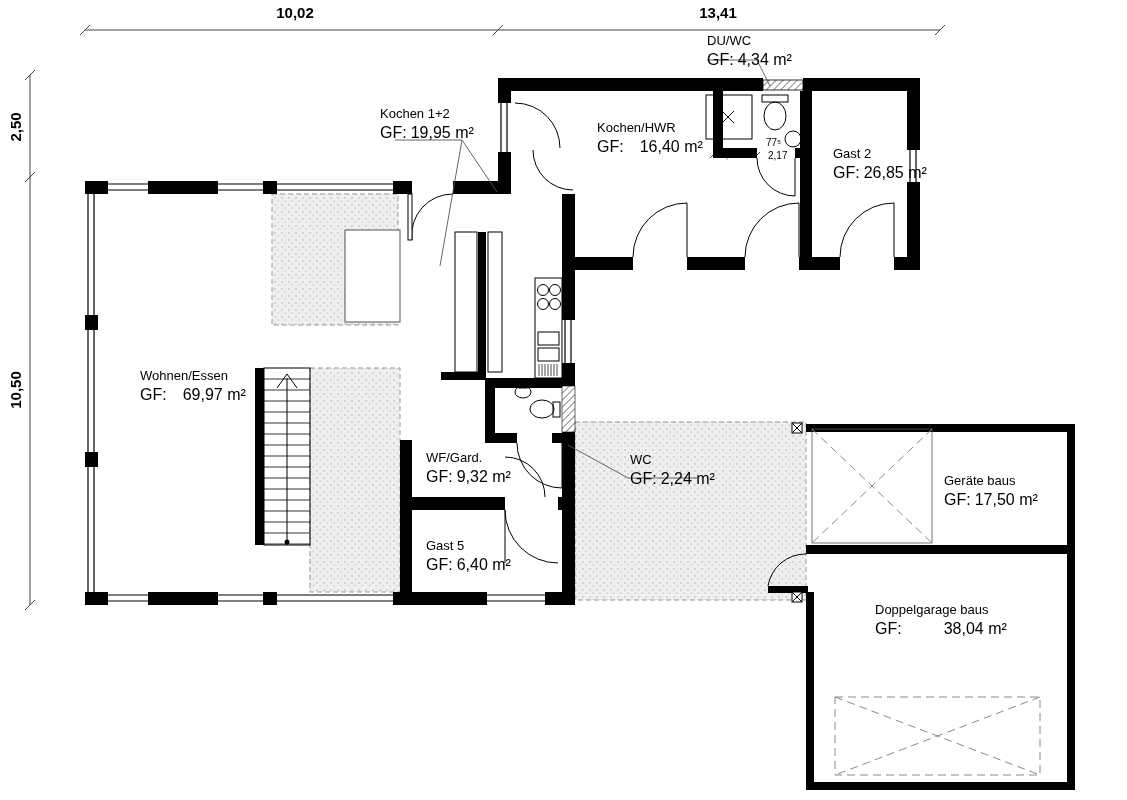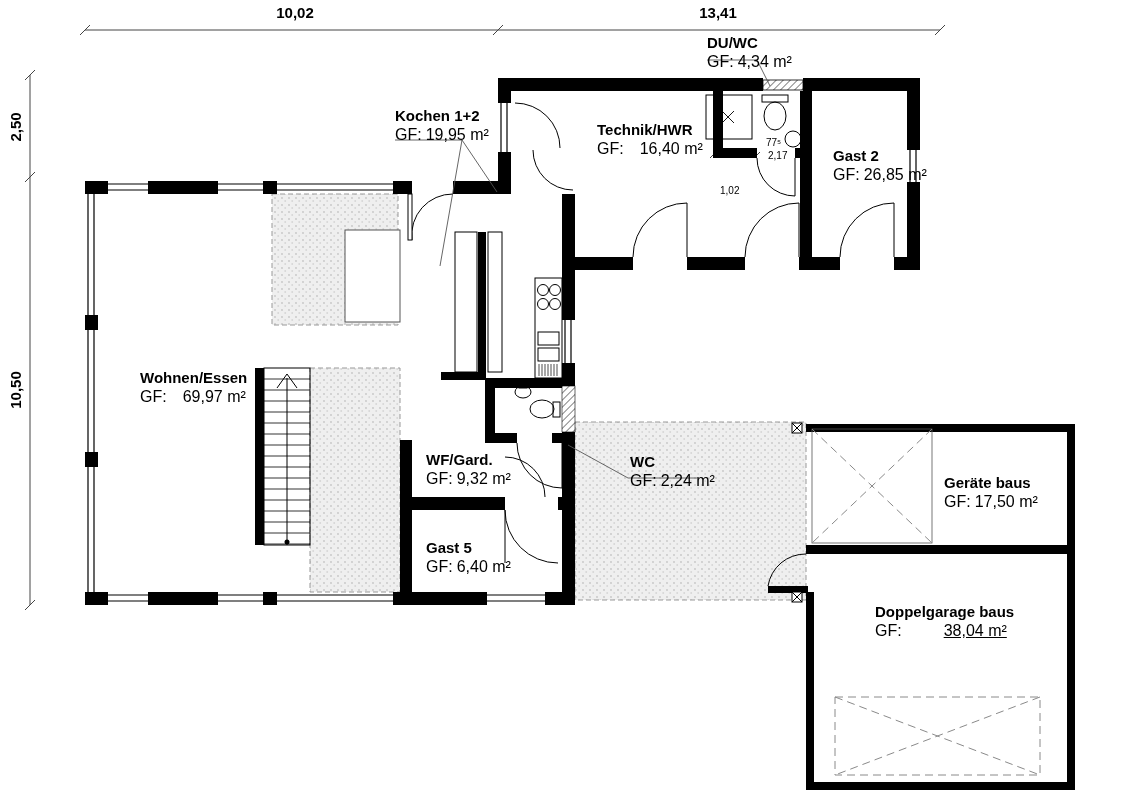--- a/index.html
+++ b/index.html
@@ -1,24 +1,24 @@
 <!DOCTYPE html>
 <html><head>
 <meta charset="utf-8">
 <style>
   html,body{margin:0;padding:0;background:#fff;}
   .canvas{position:relative;width:1090px;height:800px;background:#ffffff;overflow:hidden;
           font-family:"Liberation Sans",sans-serif;color:#000;}
   svg{position:absolute;left:0;top:0;}
   .room-label{position:absolute;line-height:1.28;white-space:nowrap;}
-  .rn{font-weight:bold;font-size:15px;}
+  .rn{font-weight:normal;font-size:13px;}
   .ra{font-size:16px;}
   .ra .g0{margin-left:4px;}
   .ra .g1{margin-left:16px;}
-  .ra .g2{margin-left:42px;text-decoration:underline;}
+  .ra .g2{margin-left:42px;}
   .dim{position:absolute;font-weight:bold;font-size:15px;white-space:nowrap;}
   .dim.ctr{transform:translateX(-50%);}
   .dim.rot-ccw{transform:translate(-50%,-50%) rotate(-90deg);}
   .dim.rot-cw{transform:translate(-50%,-50%) rotate(90deg);}
   .dim-small{position:absolute;font-size:10px;white-space:nowrap;}
 </style>
 </head>
 <body>
 
 <div class="canvas">
@@ -203,34 +203,34 @@
     <path d="M697,478 H628 L568,445"></path>
   </g>
 </svg>
 
 <div class="dim ctr" style="left:295px;top:4px;">10,02</div>
 <div class="dim ctr" style="left:718px;top:4px;">13,41</div>
 <div class="dim rot-ccw" style="left:15px;top:127px;">2,50</div>
 <div class="dim rot-ccw" style="left:15px;top:390px;">10,50</div>
 <div class="dim rot-cw" style="left:1112px;top:250px;">8,00</div>
 <div class="dim rot-cw" style="left:1112px;top:508px;">5,00</div>
-<div class="dim-small" style="left:720px;top:149px;margin-top:36px;">1,02</div>
+<div class="dim-small" style="left:720px;top:149px;">1,02</div>
 <div class="dim-small" style="left:766px;top:137px;">77⁵</div>
 <div class="dim-small" style="left:768px;top:150px;">2,17</div>
 
 <div class="room-label" style="left:140px;top:368px;">
   <div class="rn">Wohnen/Essen</div>
   <div class="ra"><span>GF:</span><span class="g1">69,97 m²</span></div>
 </div>
-<div class="room-label" style="left:395px;top:106px;">
+<div class="room-label" style="left:380px;top:106px;">
   <div class="rn">Kochen 1+2</div>
   <div class="ra"><span>GF:</span><span class="g0">19,95 m²</span></div>
 </div>
 <div class="room-label" style="left:597px;top:120px;">
-  <div class="rn">Technik/HWR</div>
+  <div class="rn">Kochen/HWR</div>
   <div class="ra"><span>GF:</span><span class="g1">16,40 m²</span></div>
 </div>
 <div class="room-label" style="left:707px;top:33px;">
   <div class="rn">DU/WC</div>
   <div class="ra"><span>GF:</span><span class="g0">4,34 m²</span></div>
 </div>
 <div class="room-label" style="left:833px;top:146px;">
   <div class="rn">Gast 2</div>
   <div class="ra"><span>GF:</span><span class="g0">26,85 m²</span></div>
 </div>

